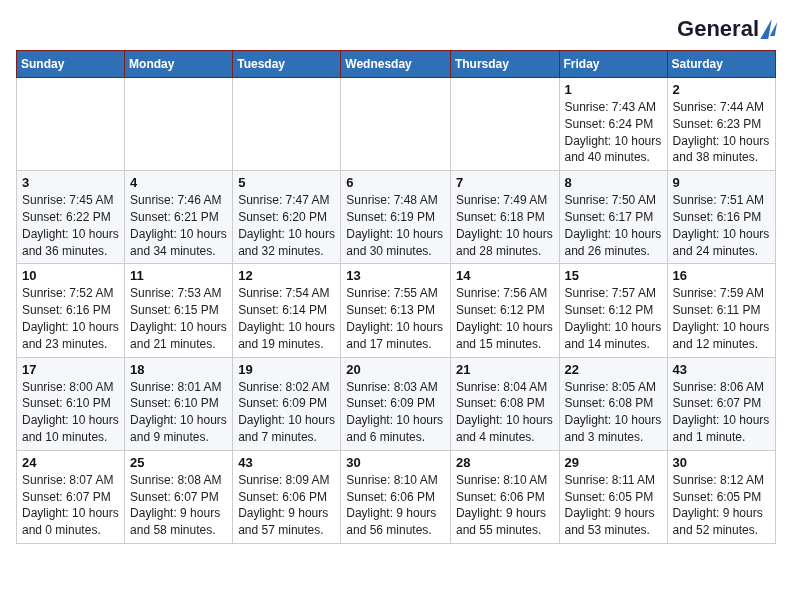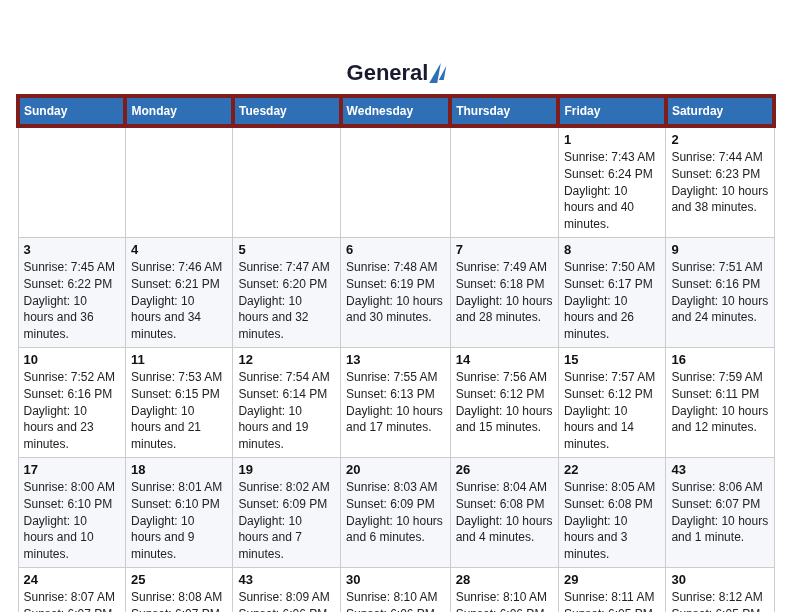--- a/index.html
+++ b/index.html
@@ -5,24 +5,23 @@
     * { box-sizing: border-box; margin: 0; padding: 0; }
     body {
       font-family: Arial, sans-serif;
       background: #fff;
       width: 792px;
       min-height: 612px;
       padding: 16px;
     }
     .header-area {
       display: flex;
-      justify-content: center;
+      justify-content: flex-end;
       align-items: flex-start;
       margin-bottom: 12px;
-      margin-top: 44px;
     }
     .logo {
       display: flex;
       flex-direction: column;
       align-items: flex-start;
     }
     .title-area {
       text-align: right;
     }
     .month-title {
@@ -39,21 +38,21 @@
       width: 100%;
       border-collapse: collapse;
       font-size: 11px;
     }
     thead tr th {
       background-color: #2e6fb5;
       color: #fff;
       padding: 6px 4px;
       text-align: left;
       font-size: 12px;
-      border: 4px solid #7f1d1d;
+      border: 1px solid #7f1d1d;
     }
     tbody tr td {
       border: 1px solid #ccc;
       vertical-align: top;
       padding: 4px 5px;
       min-height: 80px;
       height: 80px;
       width: 113px;
       background: #fff;
     }
@@ -195,21 +194,21 @@
         </td>
         <td>
           <div class="day-num">19</div>
           <div class="day-info">Sunrise: 8:02 AM<br>Sunset: 6:09 PM<br>Daylight: 10 hours and 7 minutes.</div>
         </td>
         <td>
           <div class="day-num">20</div>
           <div class="day-info">Sunrise: 8:03 AM<br>Sunset: 6:09 PM<br>Daylight: 10 hours and 6 minutes.</div>
         </td>
         <td>
-          <div class="day-num">26</div>
+          <div class="day-num">21</div>
           <div class="day-info">Sunrise: 8:04 AM<br>Sunset: 6:08 PM<br>Daylight: 10 hours and 4 minutes.</div>
         </td>
         <td>
           <div class="day-num">22</div>
           <div class="day-info">Sunrise: 8:05 AM<br>Sunset: 6:08 PM<br>Daylight: 10 hours and 3 minutes.</div>
         </td>
         <td>
           <div class="day-num">43</div>
           <div class="day-info">Sunrise: 8:06 AM<br>Sunset: 6:07 PM<br>Daylight: 10 hours and 1 minute.</div>
         </td>

